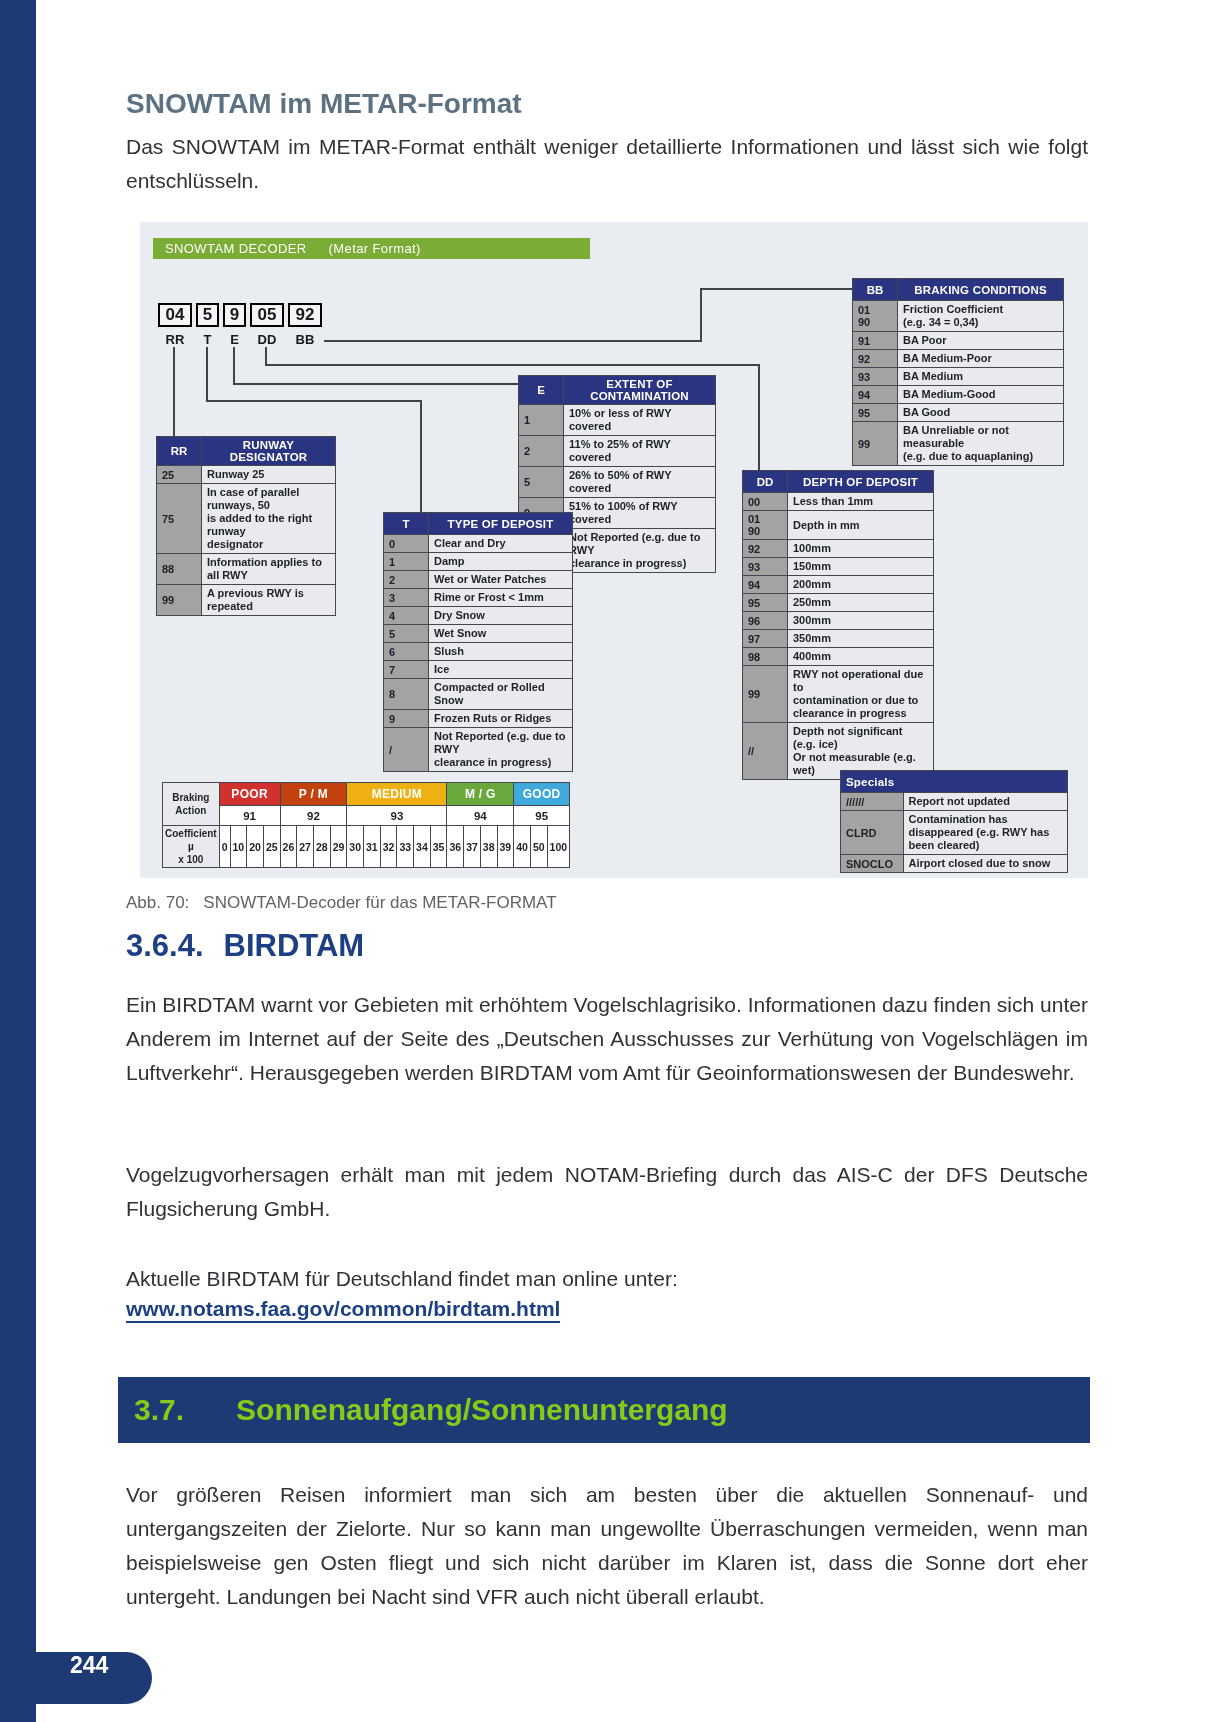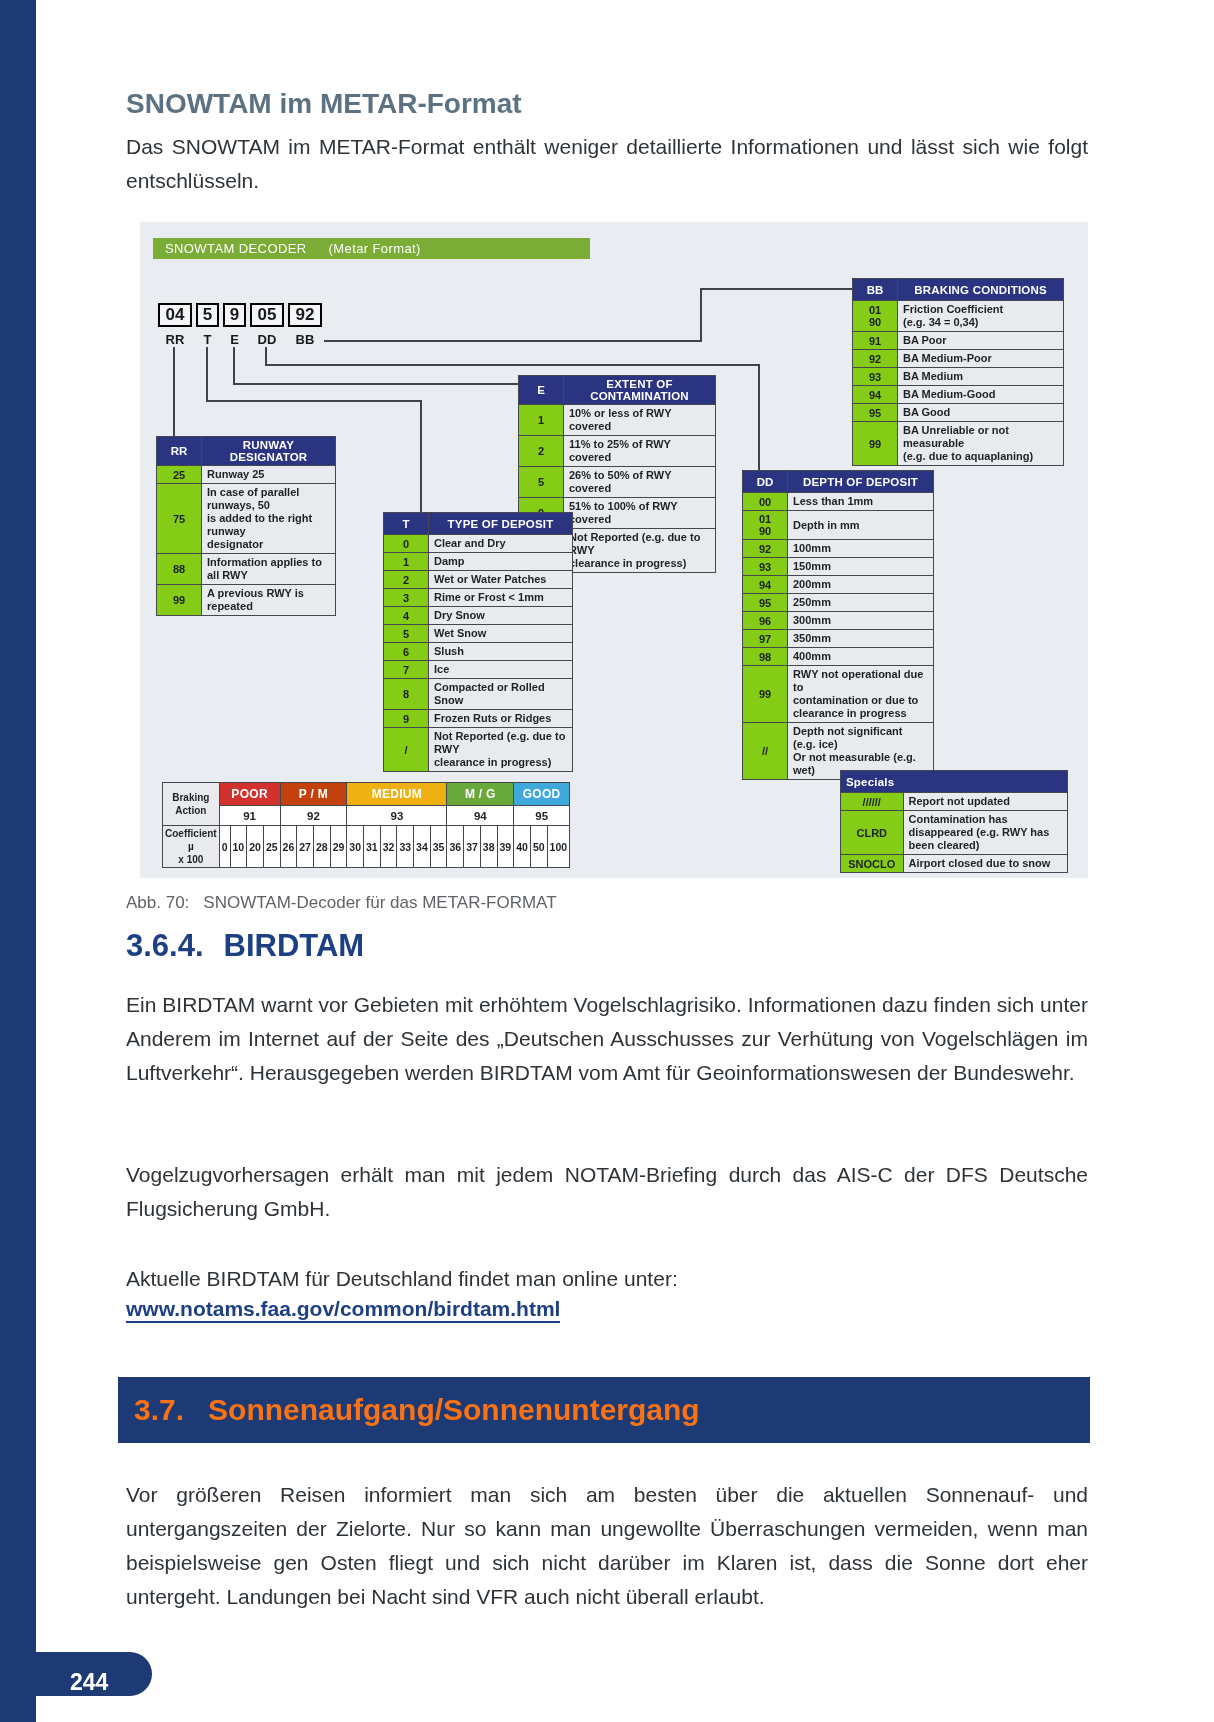--- a/index.html
+++ b/index.html
@@ -4,23 +4,23 @@
 <style>
   html,body{margin:0;padding:0;}
   body{
     width:1214px;height:1722px;position:relative;background:#ffffff;
     font-family:"Liberation Sans","DejaVu Sans",sans-serif;color:#2e3338;
     overflow:hidden;
   }
   .abs{position:absolute;}
   
   #left-strip{left:0;top:0;width:36px;height:1722px;background:#1e3a75;}
-  #page-badge{left:0;top:1652px;width:152px;height:44px;background:#1e3a75;
+  #page-badge{left:0;top:1652px;width:152px;height:52px;background:#1e3a75;
     border-radius:0 26px 26px 0;color:#fff;font-weight:bold;font-size:23px;
-    display:flex;align-items:flex-end;padding-left:70px;box-sizing:border-box;}
+    display:flex;align-items:flex-start;padding-left:70px;box-sizing:border-box;}
   
   #page-title{left:126px;top:88px;font-size:28px;font-weight:bold;color:#5c7282;}
   .para{left:126px;width:962px;font-size:21px;line-height:34px;text-align:justify;color:#2e3338;}
   #intro-para{top:130px;}
   
   #decoder-panel{left:140px;top:222px;width:948px;height:656px;background:#e9edf2;}
   #decoder-header{left:153px;top:238px;width:437px;height:21px;background:#7bac35;
     color:#fff;font-weight:normal;font-size:13px;display:flex;align-items:center;
     padding-left:12px;box-sizing:border-box;letter-spacing:.4px;}
   #decoder-header .sub{margin-left:22px;}
@@ -30,21 +30,21 @@
   .code-label{top:332px;text-align:center;font-weight:bold;font-size:13px;color:#17191c;}
   .cline{background:#3f434a;}
   
   .dt-holder{position:absolute;}
   table.dt{border-collapse:collapse;width:100%;font-size:11px;font-weight:bold;color:#1d2126;}
   table.dt th,table.dt td{border:1px solid #44484e;padding:2px 5px;vertical-align:middle;}
   table.dt th{background:#2b3480;color:#fff;font-size:11.5px;height:17px;}
   th.dt-code-h{width:34px;text-align:center;}
   th.dt-title{text-align:center;letter-spacing:.2px;}
   th.dt-title-left{text-align:left;padding-left:7px;}
-  td.dt-code{background:#84cc16;text-align:center;white-space:pre-line;}
+  td.dt-code{background:#a3a3a3;white-space:pre-line;}
   td.dt-desc{background:#e8eaee;text-align:left;white-space:pre-line;line-height:13px;}
   
   #braking-holder{position:absolute;left:162px;top:782px;width:406px;}
   table.bk{border-collapse:collapse;width:100%;font-weight:bold;color:#1d2126;
     background:#f2f3f5;font-size:11px;}
   table.bk th,table.bk td{border:1px solid #44484e;text-align:center;padding:1px 2px;}
   th.bk-side{width:92px;background:#e8eaee;font-size:10px;white-space:pre-line;line-height:13px;}
   td.bk-head{color:#fff;font-size:12px;height:20px;letter-spacing:.3px;}
   td.bk-val{height:17px;font-size:11.5px;background:#fff;}
   td.bk-cell{height:32px;font-size:10.5px;background:#fff;padding:1px 1px;}
@@ -54,22 +54,22 @@
   
   #birdtam-heading{left:126px;top:928px;font-size:31px;font-weight:bold;color:#1d4084;}
   #birdtam-heading .hnum{margin-right:20px;}
   #birdtam-p1{top:988px;}
   #birdtam-p2{top:1158px;}
   #birdtam-p3{top:1262px;}
   #birdtam-link{left:126px;top:1297px;font-size:21px;font-weight:bold;color:#1d4084;
     text-decoration:none;border-bottom:2px solid #1d4084;cursor:pointer;}
   
   #sun-banner{left:118px;top:1377px;width:972px;height:66px;background:#1e3a75;
-    color:#f97316;font-weight:bold;font-size:30px;display:flex;align-items:center;
-    padding-left:16px;box-sizing:border-box;}
+    color:#84cc16;font-weight:bold;font-size:30px;display:flex;align-items:center;
+    padding-left:16px;box-sizing:border-box;gap:28px;}
   #sun-banner .hnum{margin-right:24px;}
   #sun-p1{top:1478px;}
 </style>
 </head>
 <body>
 
 <div class="abs" id="left-strip"></div>
 
 <div class="abs" id="page-title">SNOWTAM im METAR-Format</div>
 <div class="abs para" id="intro-para">Das SNOWTAM im METAR-Format enthält weniger detaillierte Informationen und lässt sich wie folgt entschlüsseln.</div>

